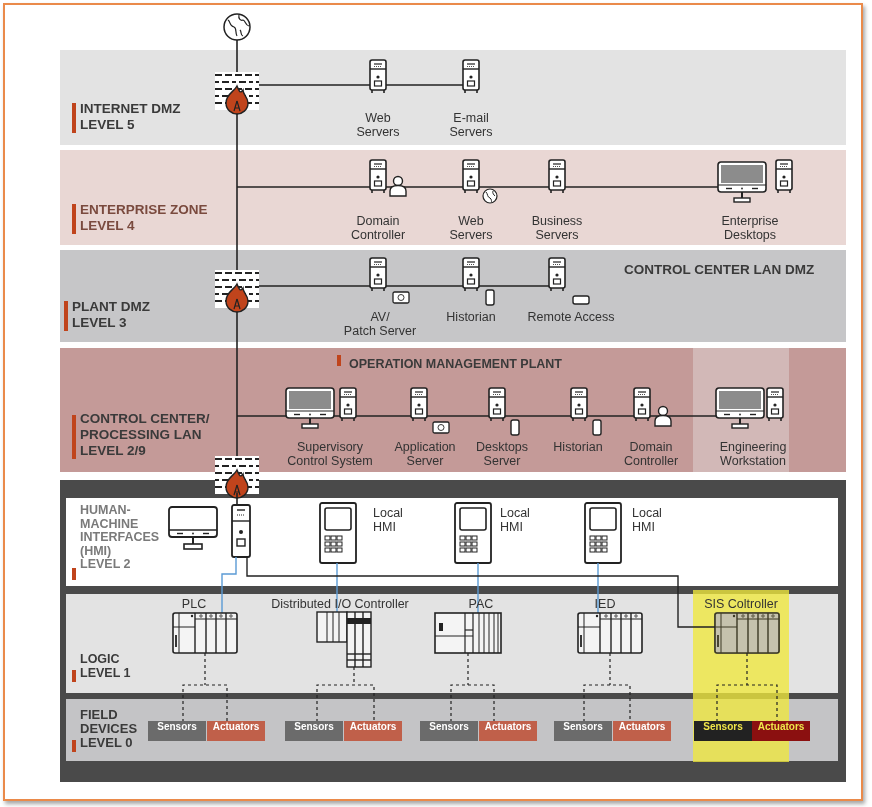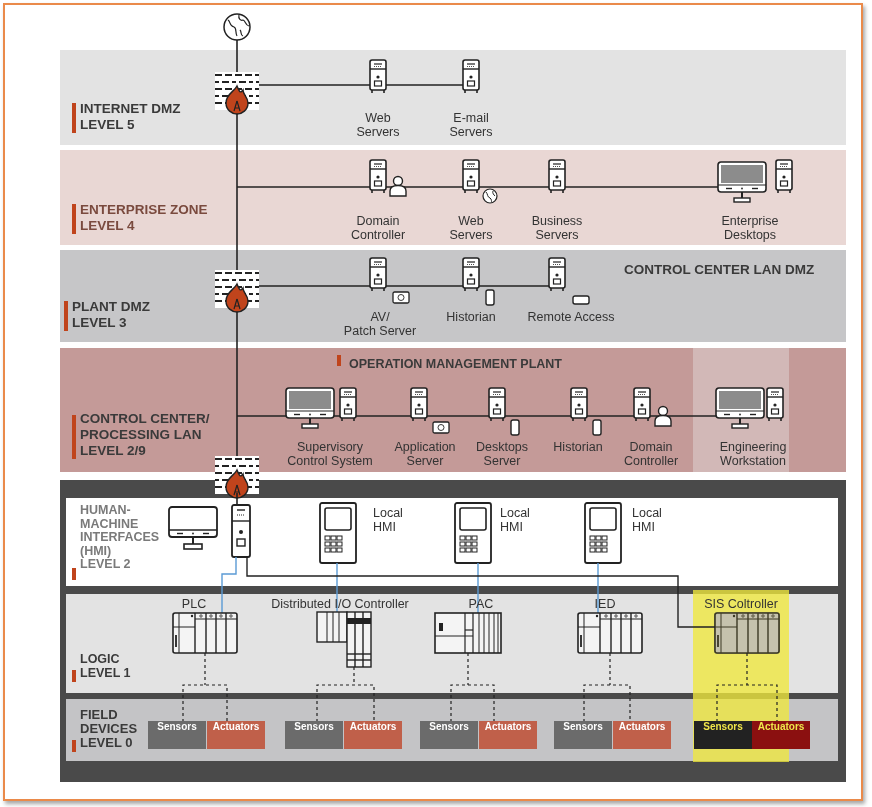--- a/index.html
+++ b/index.html
@@ -3,21 +3,21 @@
 <meta charset="utf-8">
 <style>
   html,body{margin:0;padding:0;background:#ffffff;}
   body{width:872px;height:807px;position:relative;overflow:hidden;font-family:"Liberation Sans",sans-serif;}
   .frame{position:absolute;left:3px;top:3px;width:856px;height:794px;border:2px solid #ea8a4a;box-shadow:2px 3px 4px rgba(0,0,0,0.35);background:#fff;}
   .zone{position:absolute;left:60px;width:786px;}
   .zlabel{position:absolute;left:20px;font-weight:bold;font-size:13.5px;line-height:16px;color:#3a3a3a;}
   .zlabel .bar{position:absolute;left:-8px;width:4px;background:#c0441c;}
   .cap{position:absolute;font-size:12.5px;line-height:14px;color:#333;text-align:center;white-space:nowrap;transform:translateX(-50%);}
   svg{position:absolute;left:0;top:0;}
-  .tag{position:absolute;font-size:10px;font-weight:bold;color:#fff;height:28px;line-height:12px;text-align:center;padding:0 3px;}
+  .tag{position:absolute;font-size:10px;font-weight:bold;color:#fff;height:20px;line-height:12px;text-align:center;padding:0 3px;}
   .sens{background:#6b6b6b;}
   .act{background:#c0604a;}
   .sens-sis{background:#222;color:#f0e64a;}
   .act-sis{background:#8b1010;color:#f0e64a;}
 </style>
 </head>
 <body>
 
 <div class="frame"></div>
 

